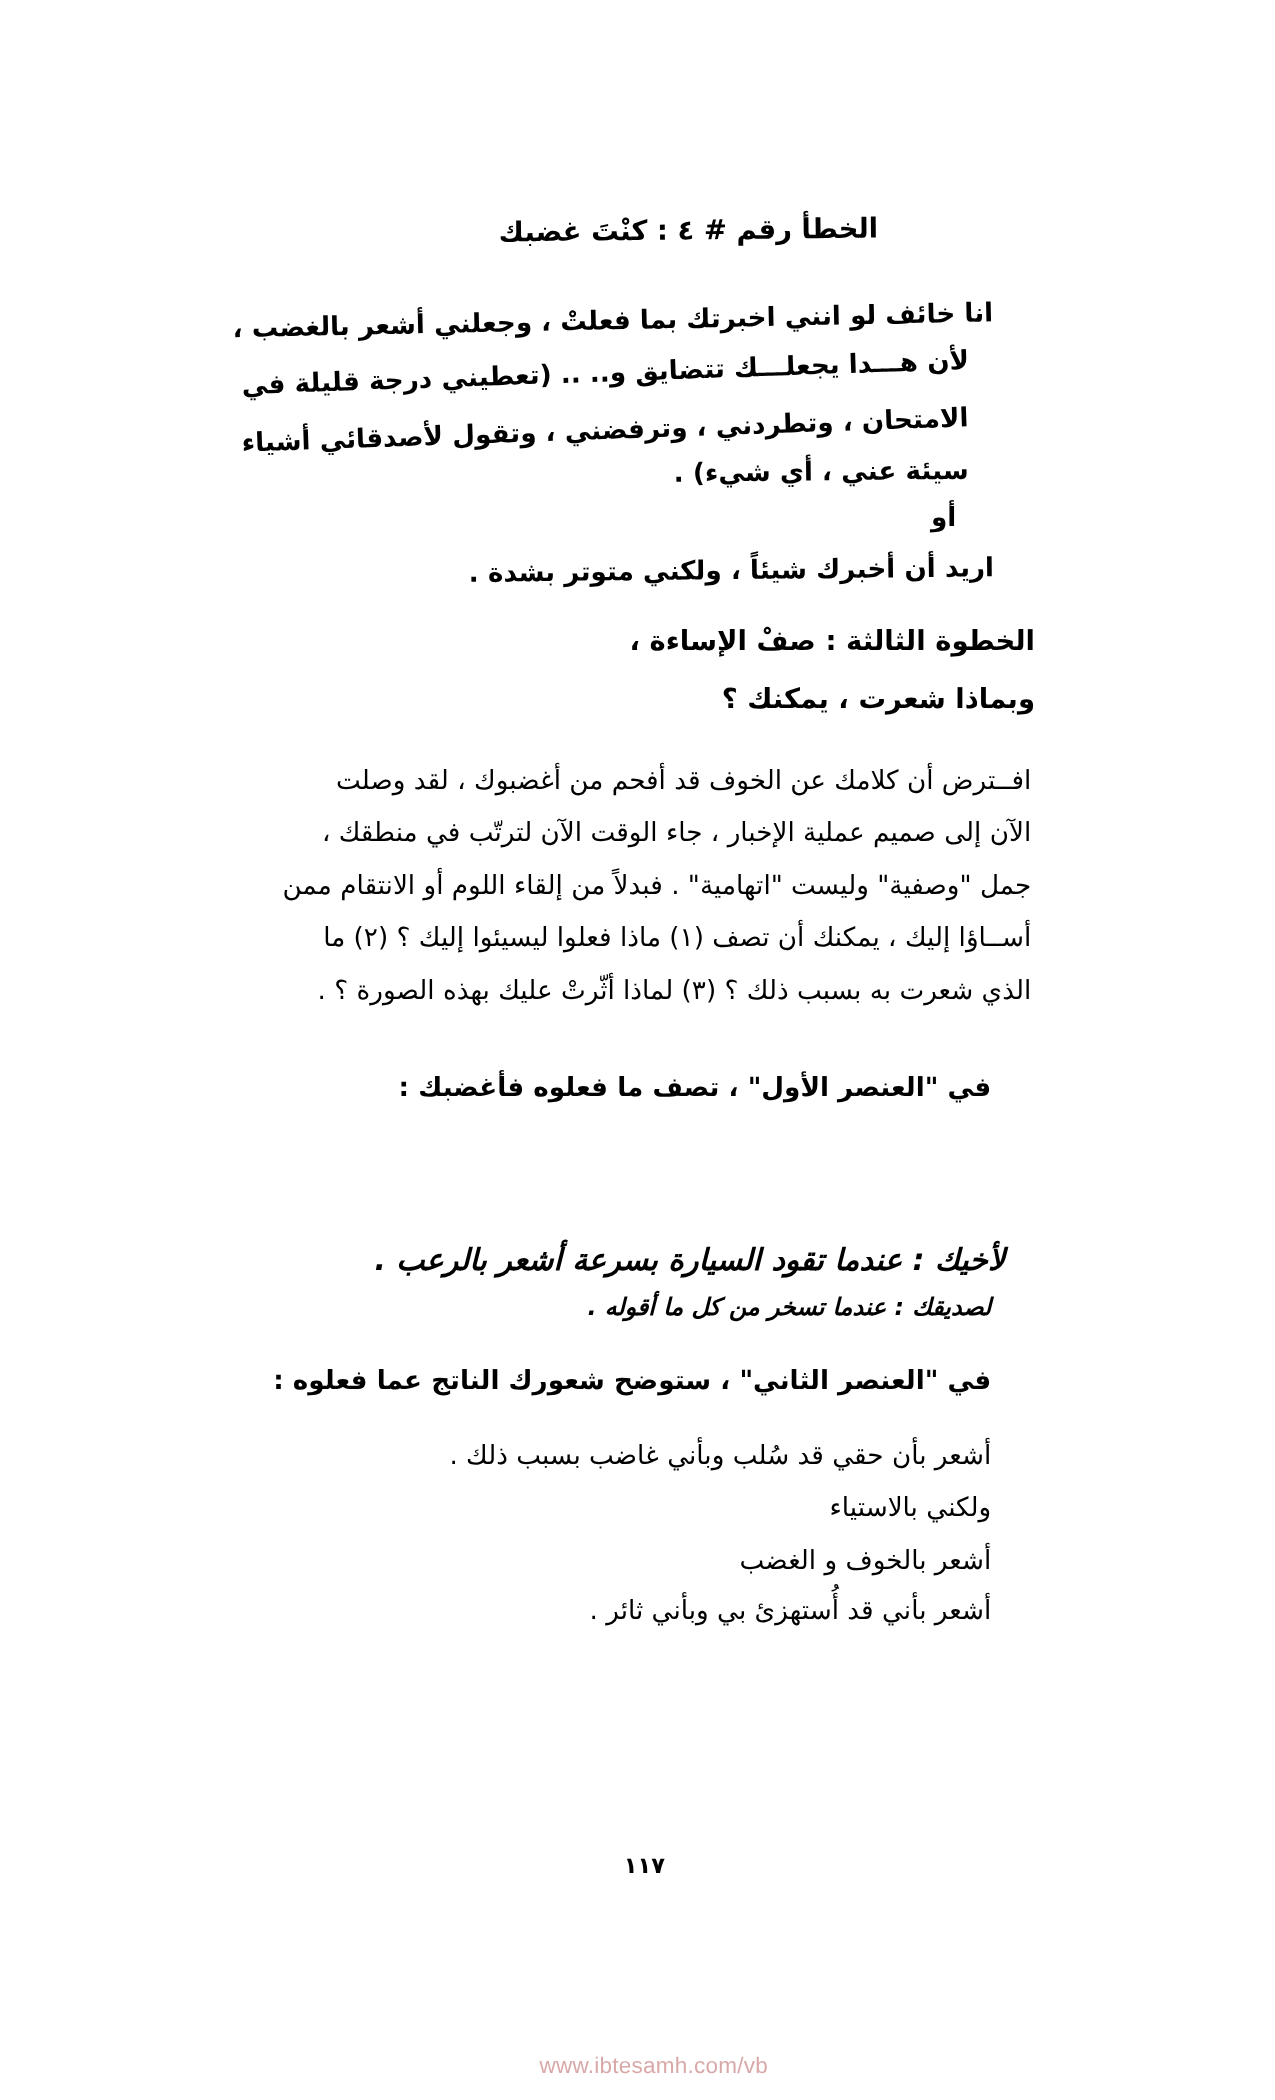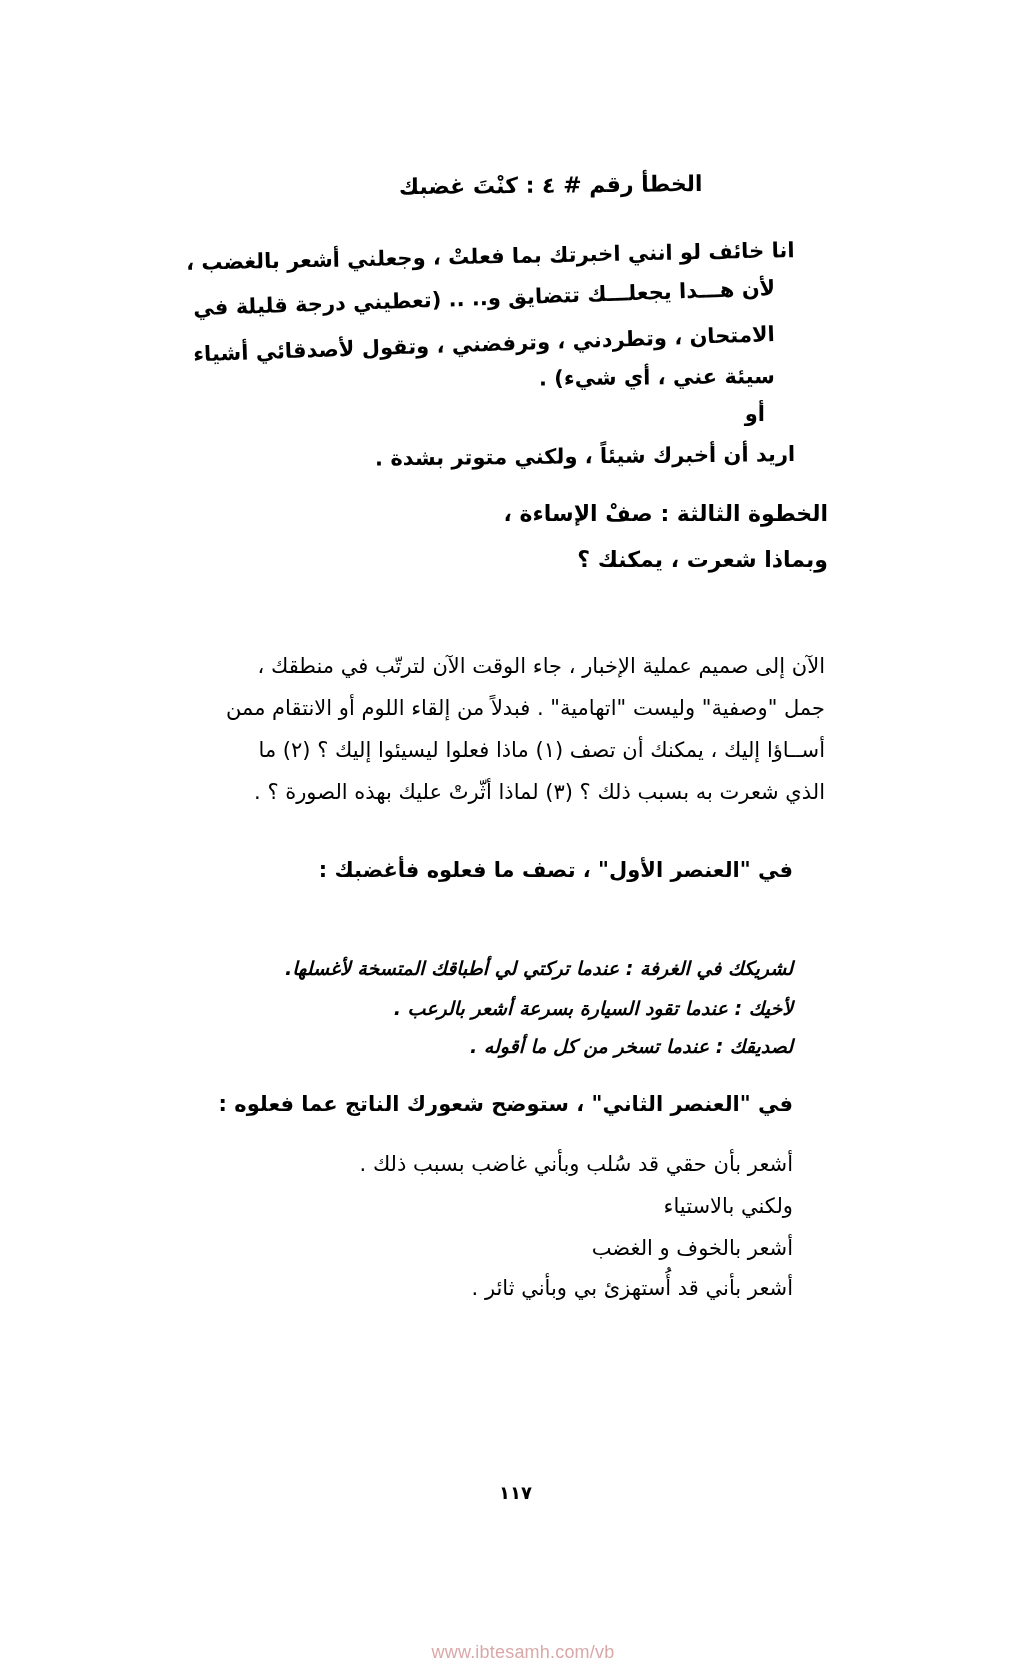--- a/index.html
+++ b/index.html
@@ -68,28 +68,28 @@
   <div class="line bold tilt-b" style="right:238px; top:236px;">انا خائف لو انني اخبرتك بما فعلتْ ، وجعلني أشعر بالغضب ،</div>
   <div class="line bold tilt-a" style="right:258px; top:274px;">لأن هـــدا يجعلـــك تتضايق و.. .. (تعطيني درجة قليلة في</div>
   <div class="line bold tilt-a" style="right:258px; top:320px;">الامتحان ، وتطردني ، وترفضني ، وتقول لأصدقائي أشياء</div>
   <div class="line bold tilt-c" style="right:258px; top:362px;">سيئة عني ، أي شيء) .</div>
   <div class="line bold" style="right:268px; top:400px;">أو</div>
   <div class="line bold tilt-c" style="right:238px; top:440px;">اريد أن أخبرك شيئاً ، ولكني متوتر بشدة .</div>
 
   <div class="line heading" style="right:205px; top:500px;">الخطوة الثالثة : صفْ الإساءة ،</div>
   <div class="line heading" style="right:205px; top:546px;">وبماذا شعرت ، يمكنك ؟</div>
 
+  <div class="line" style="right:208px; top:610px; width:610px; text-align:justify;">افــترض أن كلامك عن الخوف قد أفحم من أغضبوك ، لقد وصلت</div>
   <div class="line" style="right:208px; top:652px;">الآن إلى صميم عملية الإخبار ، جاء الوقت الآن لترتّب في منطقك ،</div>
   <div class="line" style="right:208px; top:694px;">جمل "وصفية" وليست "اتهامية" . فبدلاً من إلقاء اللوم أو الانتقام ممن</div>
   <div class="line" style="right:208px; top:736px;">أســاؤا إليك ، يمكنك أن تصف (١) ماذا فعلوا ليسيئوا إليك ؟ (٢) ما</div>
   <div class="line" style="right:208px; top:778px;">الذي شعرت به بسبب ذلك ؟ (٣) لماذا أثّرتْ عليك بهذه الصورة ؟ .</div>
 
   <div class="line bold" style="right:240px; top:856px;">في "العنصر الأول" ، تصف ما فعلوه فأغضبك :</div>
-  <div class="line italic bold" style="right:240px; top:954px; font-size:19px;">لشريكك في الغرفة : عندما تركتي لي أطباقك المتسخة لأغسلها.</div>
-  <div class="line italic bold" style="right:240px; top:994px; font-size:19px;">لأخيك : عندما تقود السيارة بسرعة أشعر بالرعب .</div>
+  <div class="line italic bold" style="right:229px; top:994px; font-size:24px;">لأخيك : عندما تقود السيارة بسرعة أشعر بالرعب .</div>
   <div class="line italic bold" style="right:240px; top:1032px; font-size:19px;">لصديقك : عندما تسخر من كل ما أقوله .</div>
 
   <div class="line bold" style="right:240px; top:1090px;">في "العنصر الثاني" ، ستوضح شعورك الناتج عما فعلوه :</div>
   <div class="line" style="right:240px; top:1150px;">أشعر بأن حقي قد سُلب وبأني غاضب بسبب ذلك .</div>
   <div class="line" style="right:240px; top:1192px;">ولكني بالاستياء</div>
   <div class="line" style="right:240px; top:1234px;">أشعر بالخوف و الغضب</div>
   <div class="line" style="right:240px; top:1274px;">أشعر بأني قد أُستهزئ بي وبأني ثائر .</div>
 
   <div class="page-number">١١٧</div>
 

